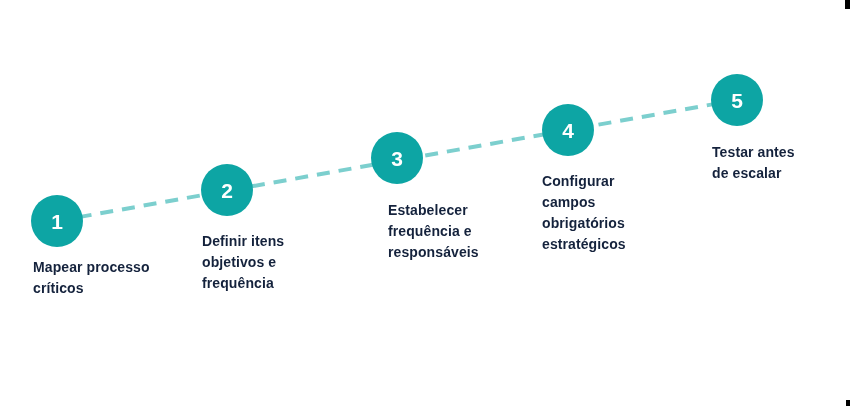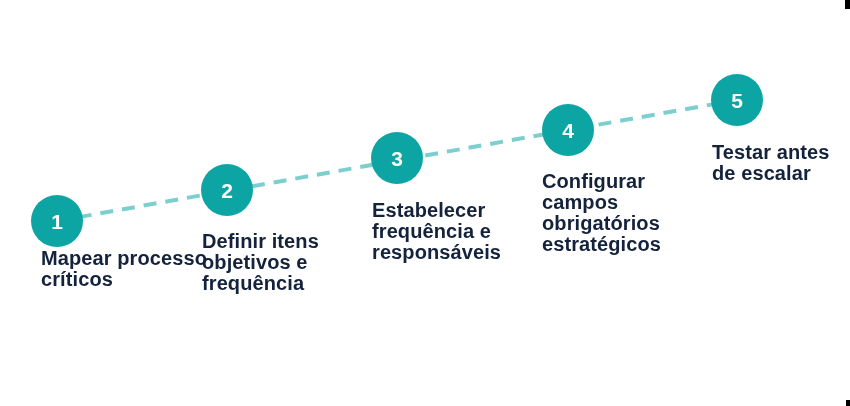--- a/index.html
+++ b/index.html
@@ -32,36 +32,36 @@
     color: var(--number-color, #ffffff);
     display: flex;
     align-items: center;
     justify-content: center;
     font-size: 21px;
     font-weight: 700;
     line-height: 1;
   }
   .label {
     position: absolute;
-    font-size: 20px;
+    font-size: 14px;
     font-weight: 700;
     line-height: 21px;
     color: var(--text-navy, #14223C);
     white-space: pre-line;
     letter-spacing: 0.1px;
   }
   #circle-1 { left: 31px;  top: 195px; }
   #circle-2 { left: 201px; top: 164px; }
   #circle-3 { left: 371px; top: 132px; }
   #circle-4 { left: 542px; top: 104px; }
   #circle-5 { left: 711px; top: 74px;  }
 
-  #label-1 { left: 33px;  top: 248px; margin-left: 8px; }
+  #label-1 { left: 33px;  top: 257px; }
   #label-2 { left: 202px; top: 231px; }
-  #label-3 { left: 372px; top: 200px; }
+  #label-3 { left: 388px; top: 200px; }
   #label-4 { left: 542px; top: 171px; }
   #label-5 { left: 712px; top: 142px; }
 
   .corner-mark {
     position: absolute;
     background: #000000;
   }
   #corner-mark-top-right    { right: 0; top: 0;    width: 5px; height: 9px; }
   #corner-mark-bottom-right { right: 0; bottom: 0; width: 4px; height: 6px; }
 </style>

